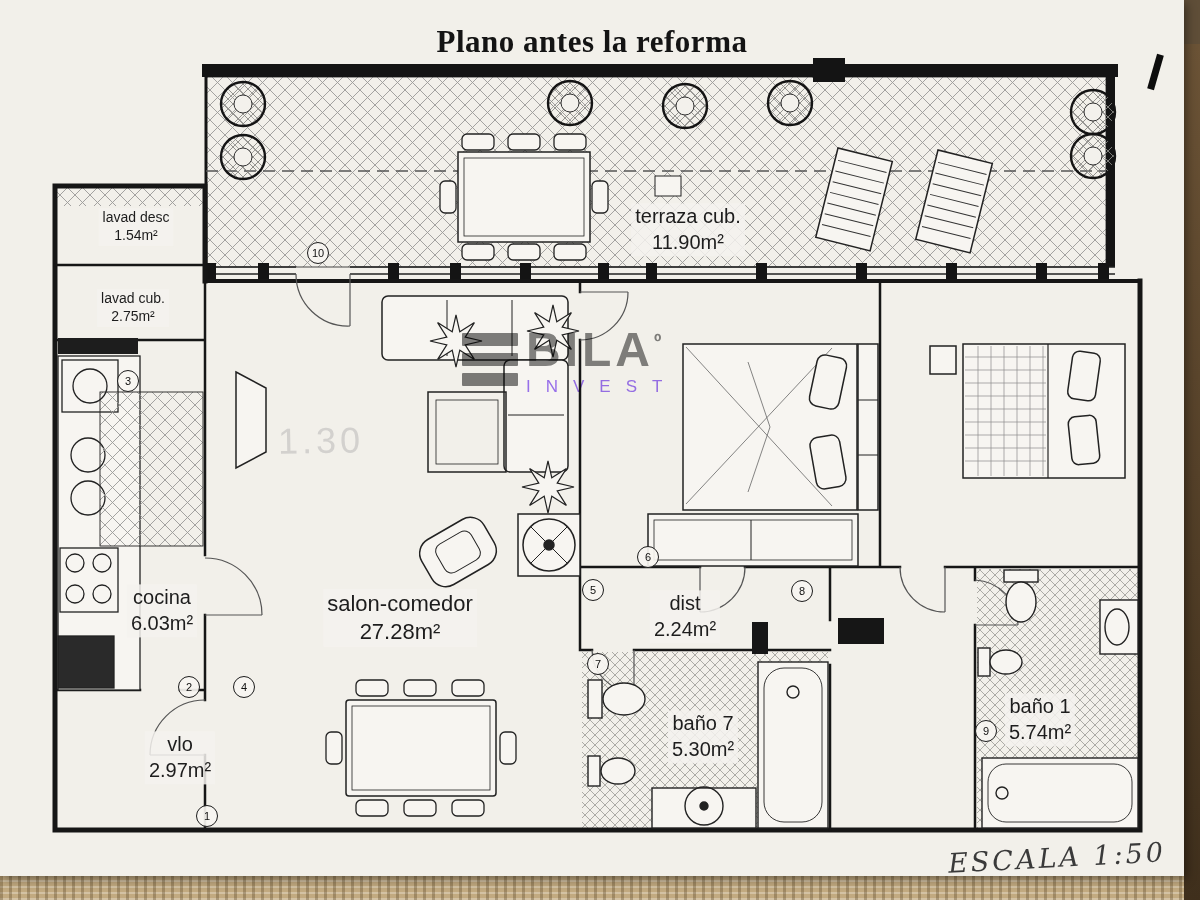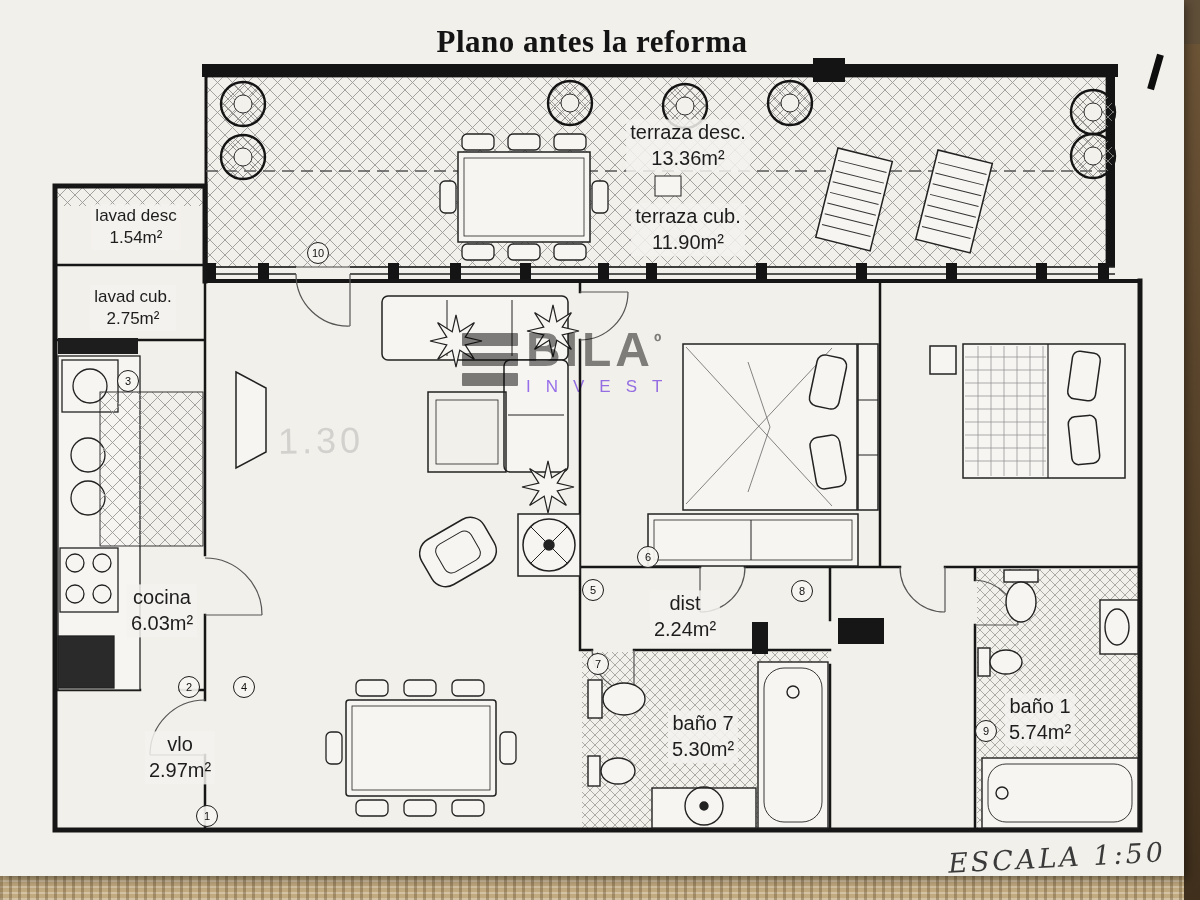--- a/index.html
+++ b/index.html
@@ -16,21 +16,21 @@
          linear-gradient(105deg,#ecr,#f5f3ef 45%,#ebe8e2);
        background-color:#f2f0ea;
        box-shadow:2px 3px 10px rgba(0,0,0,.45);}
   .plan-svg{position:absolute;left:0;top:0;}
   .title{position:absolute;left:50%;top:24px;transform:translateX(-50%);
        font-family:"Liberation Serif",serif;font-size:31px;font-weight:600;color:#141414;
        letter-spacing:.5px;white-space:nowrap;}
   .room-label{position:absolute;transform:translate(-50%,-50%);text-align:center;
        font-size:20px;line-height:1.28;color:#1d1d1d;white-space:nowrap;
        background:rgba(244,242,238,.85);padding:1px 4px;}
-  .room-label.small{font-size:17px;}
+  .room-label.small{font-size:14px;}
   .room-label.big{font-size:22px;}
   .marker{position:absolute;width:20px;height:20px;transform:translate(-50%,-50%);
        border:1.6px solid #1c1c1c;border-radius:50%;background:rgba(247,245,241,.92);
        display:flex;align-items:center;justify-content:center;font-size:11px;color:#111;}
   .logo{position:absolute;left:462px;top:326px;display:flex;align-items:flex-start;gap:8px;
        opacity:.85;mix-blend-mode:multiply;}
   .logo-bars{display:flex;flex-direction:column;gap:7px;margin-top:7px;}
   .logo-bars span{display:block;width:56px;height:13px;background:#6a6a6a;border-radius:1px;}
   .logo-word{font-weight:bold;font-size:48px;color:#6f6f6f;letter-spacing:4px;line-height:1;}
   .logo-word sup{font-size:20px;vertical-align:super;}
@@ -300,43 +300,43 @@
         <span></span>
           <span></span>
           <span></span>
       </div>
       <div>
         <div class="logo-word"><span>BILA</span><sup>º</sup></div>
         <div class="logo-sub">INVEST</div>
       </div>
     </div>
 
-    <div class="room-label" style="left:688px;top:146px;">
-      <div>terraza desc.</div>
-        <div>13.36m²</div>
-      </div>
     <div class="room-label" style="left:688px;top:230px;">
       <div>terraza cub.</div>
         <div>11.90m²</div>
       </div>
     <div class="room-label small" style="left:136px;top:227px;">
       <div>lavad desc</div>
         <div>1.54m²</div>
       </div>
     <div class="room-label small" style="left:133px;top:308px;">
       <div>lavad cub.</div>
         <div>2.75m²</div>
       </div>
     <div class="room-label" style="left:162px;top:611px;">
       <div>cocina</div>
         <div>6.03m²</div>
       </div>
     <div class="room-label" style="left:180px;top:758px;">
       <div>vlo</div>
         <div>2.97m²</div>
+      </div>
+    <div class="room-label big" style="left:400px;top:618px;">
+      <div>salon-comedor</div>
+        <div>27.28m²</div>
       </div>
     <div class="room-label" style="left:685px;top:617px;">
       <div>dist</div>
         <div>2.24m²</div>
       </div>
     <div class="room-label" style="left:703px;top:737px;">
       <div>baño 7</div>
         <div>5.30m²</div>
       </div>
     <div class="room-label" style="left:1040px;top:720px;">

